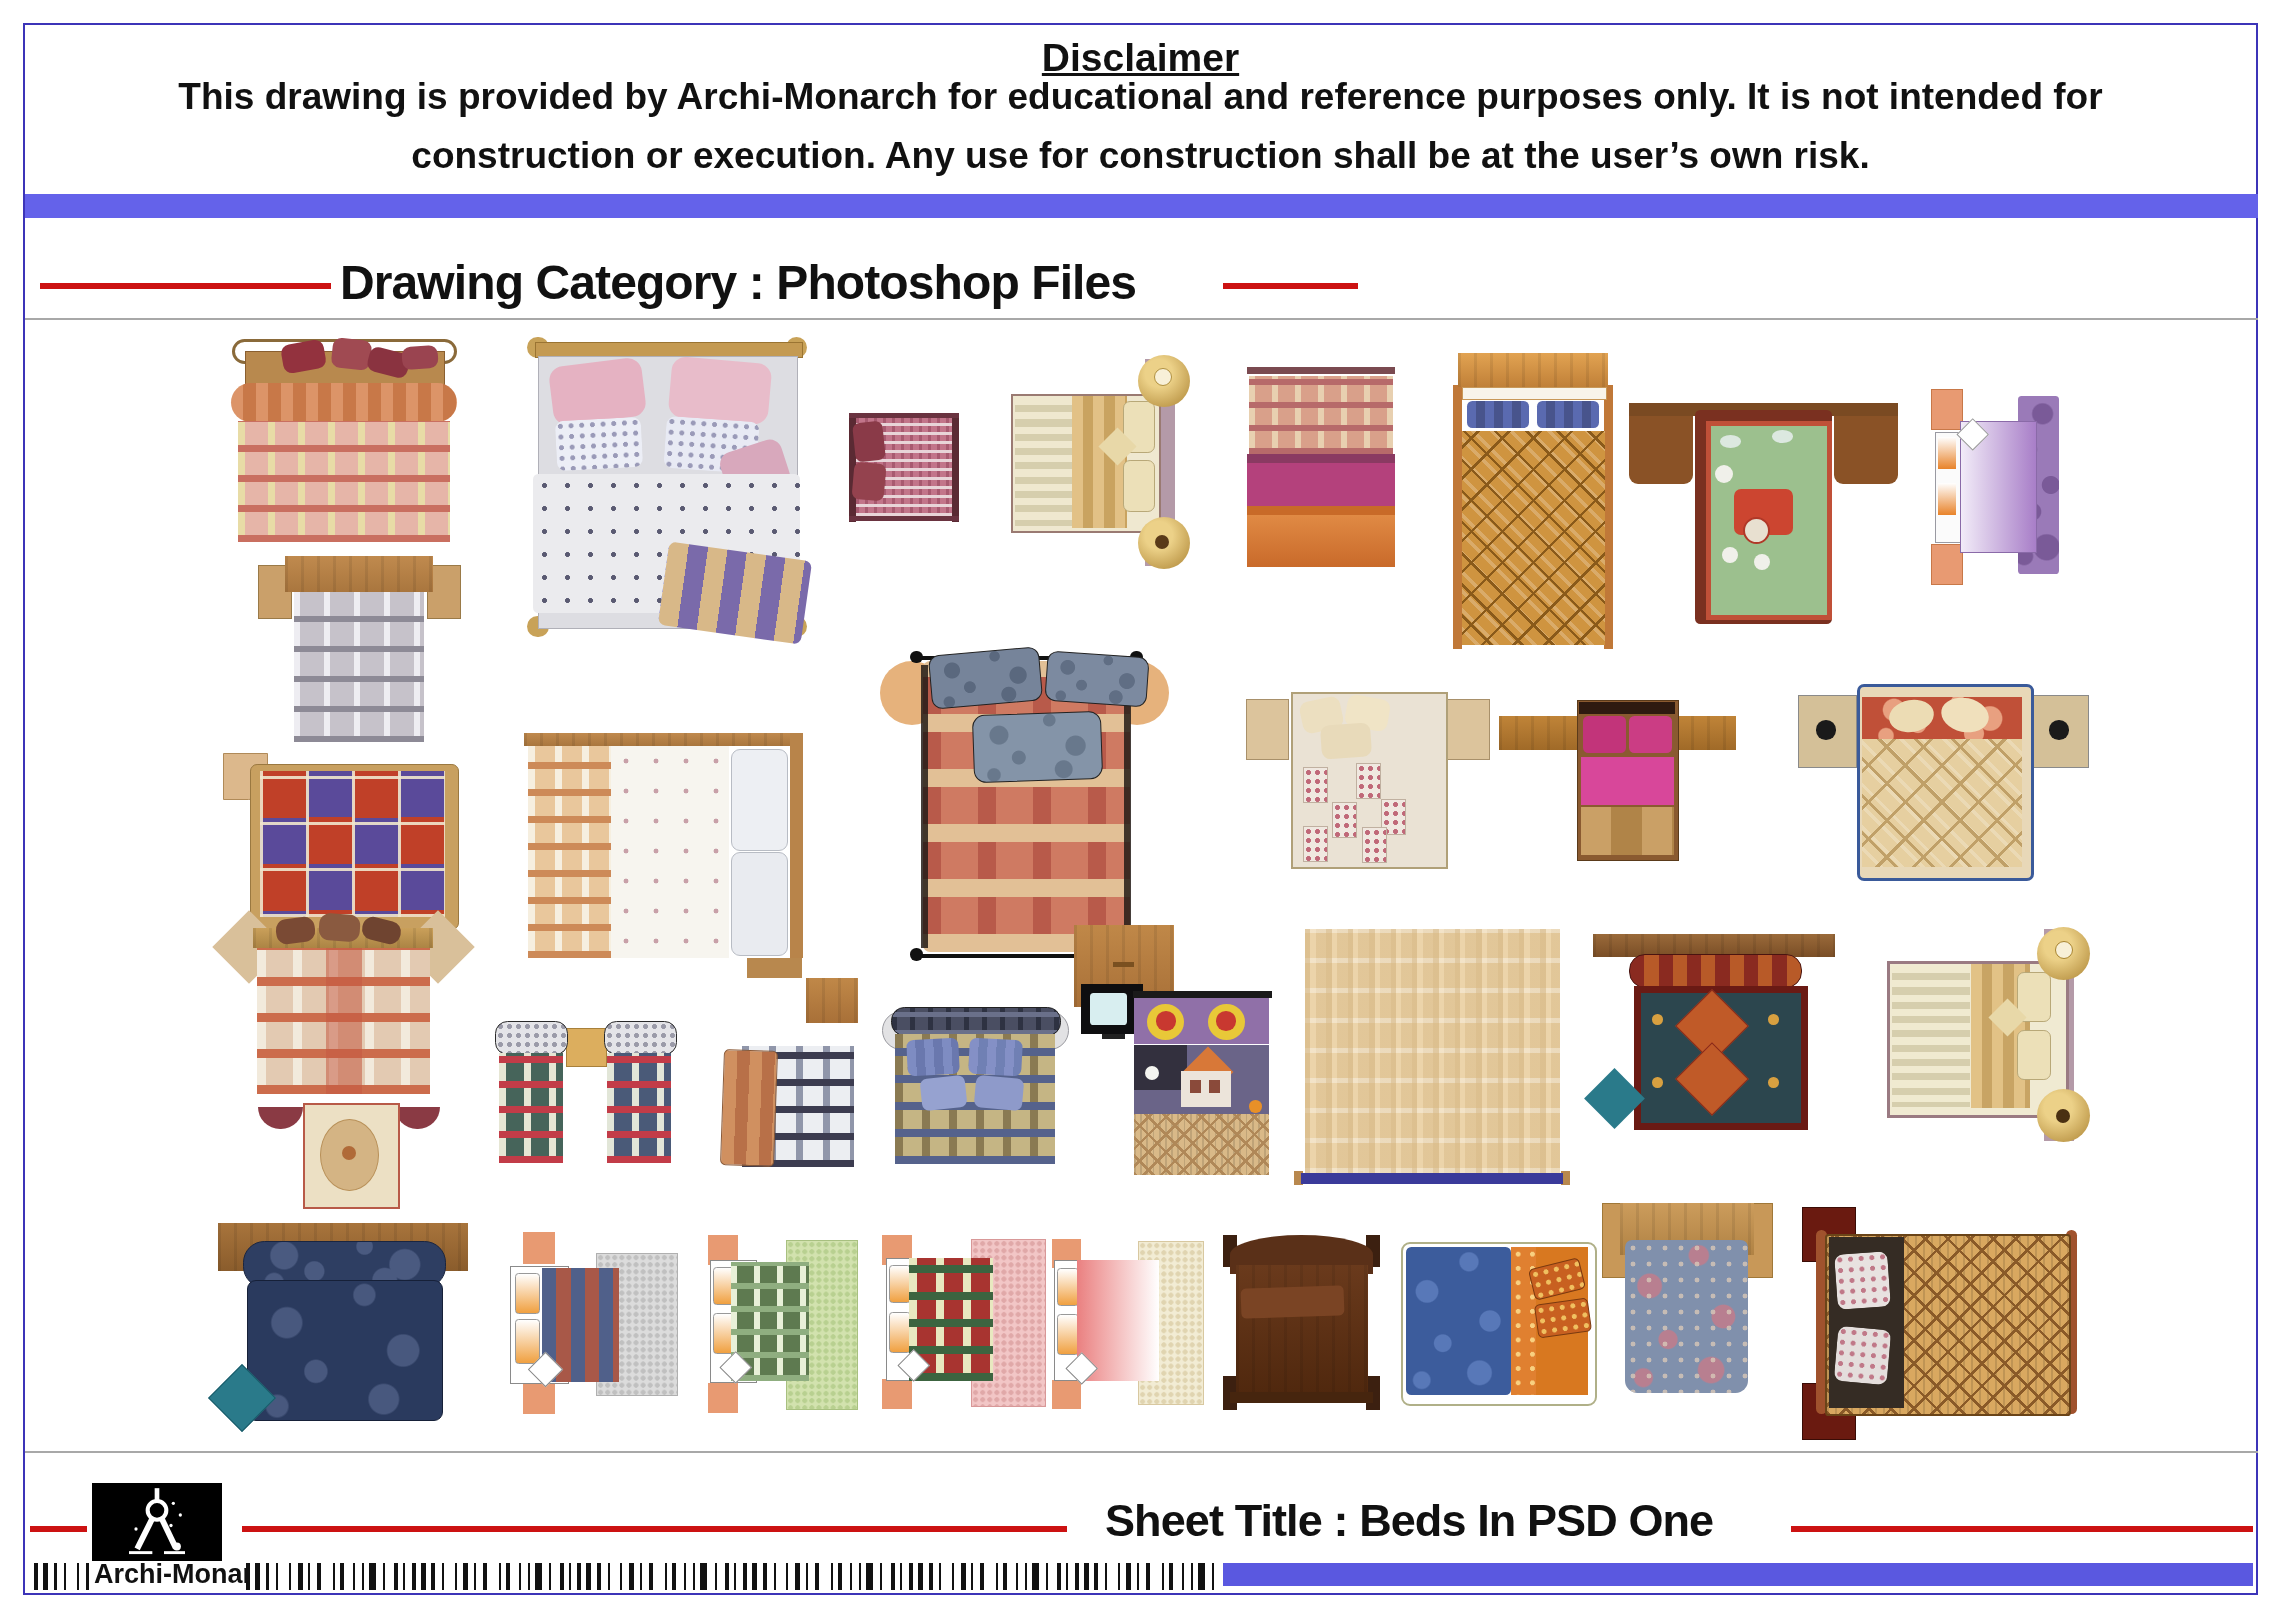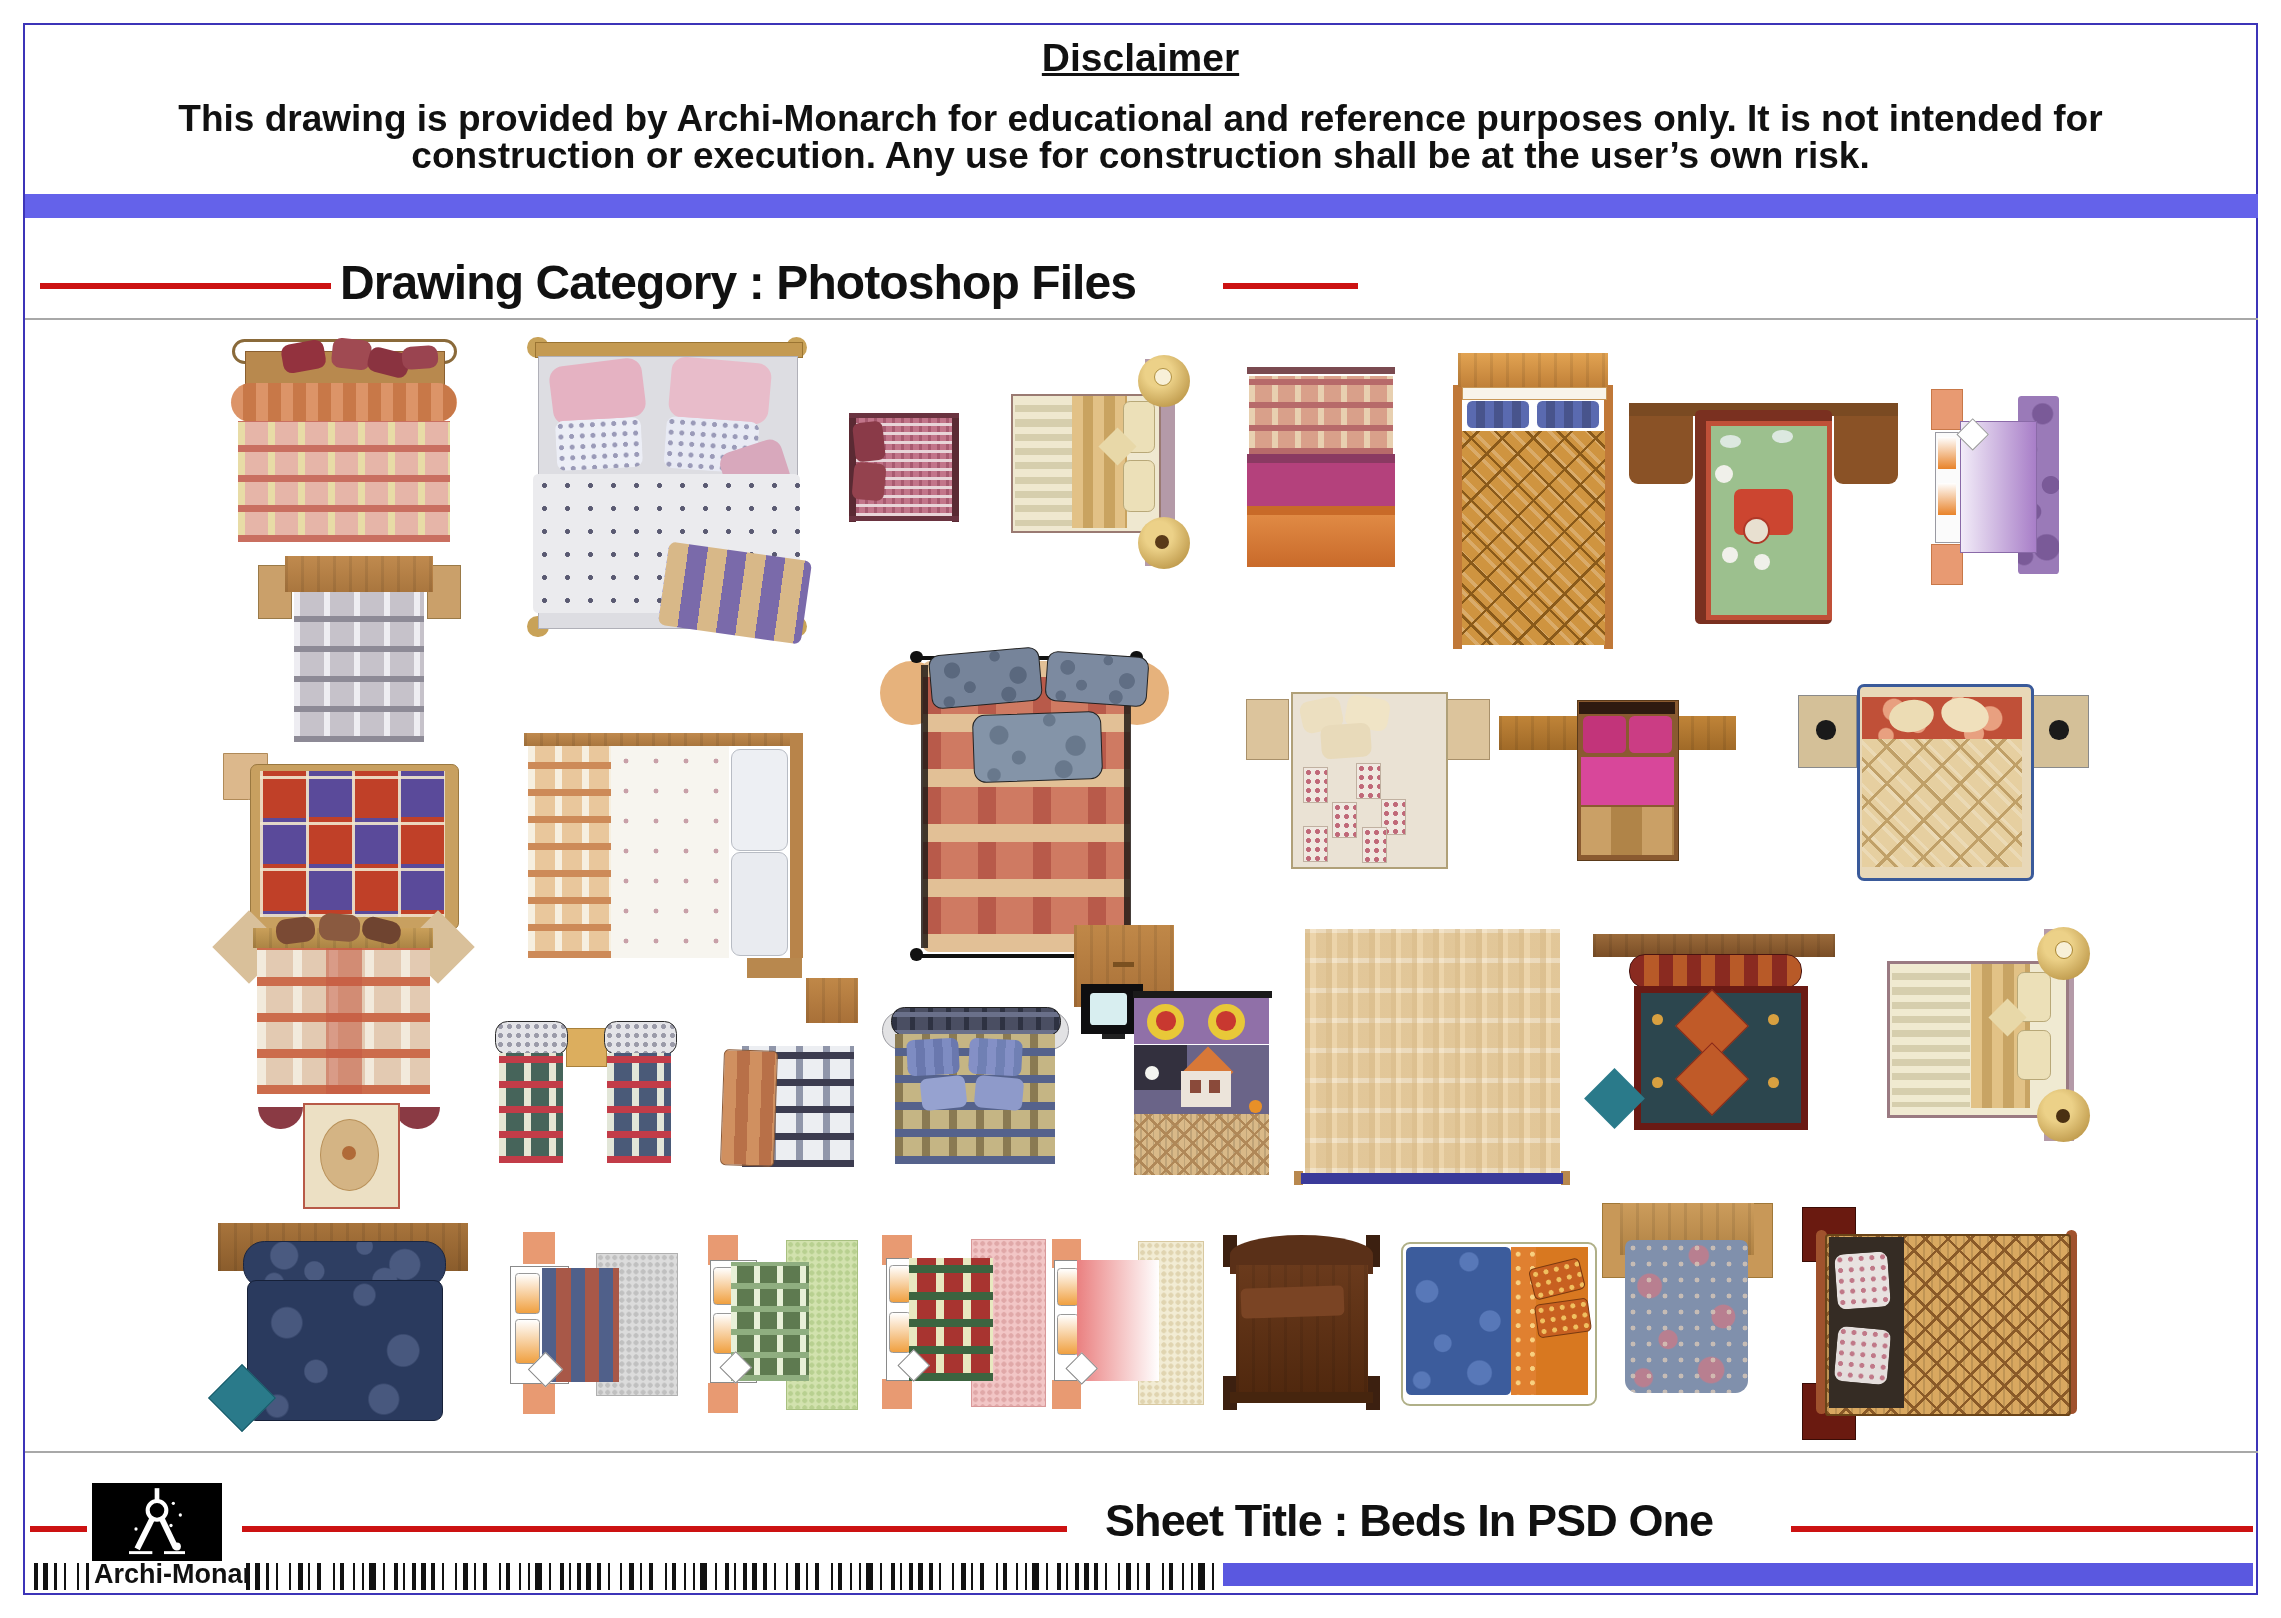--- a/index.html
+++ b/index.html
@@ -27,21 +27,21 @@
        white-space:nowrap;}
   .barcode{position:absolute;top:1563px;height:27px;background:#fff;overflow:hidden;}
   #blue-bar-bottom{position:absolute;left:1223px;top:1563px;width:1030px;height:23px;background:#5a58e0;}
 </style>
 </head>
 <body>
 
 <div id="page-border"></div>
 
 <div id="disclaimer-title">Disclaimer</div>
-<div class="disc-line" style="top:98px">This drawing is provided by Archi-Monarch for educational and reference purposes only. It is not intended for</div>
+<div class="disc-line" style="top:76px">This drawing is provided by Archi-Monarch for educational and reference purposes only. It is not intended for</div>
 <div class="disc-line" style="top:135px">construction or execution. Any use for construction shall be at the user’s own risk.</div>
 
 <div id="blue-bar-top"></div>
 
 <div class="red-line" style="left:40px;top:283px;width:291px;"></div>
 <div id="category-title">Drawing Category : Photoshop Files</div>
 <div class="red-line" style="left:1223px;top:283px;width:135px;"></div>
 
 <div class="gray-line" style="top:318px"></div>
 

